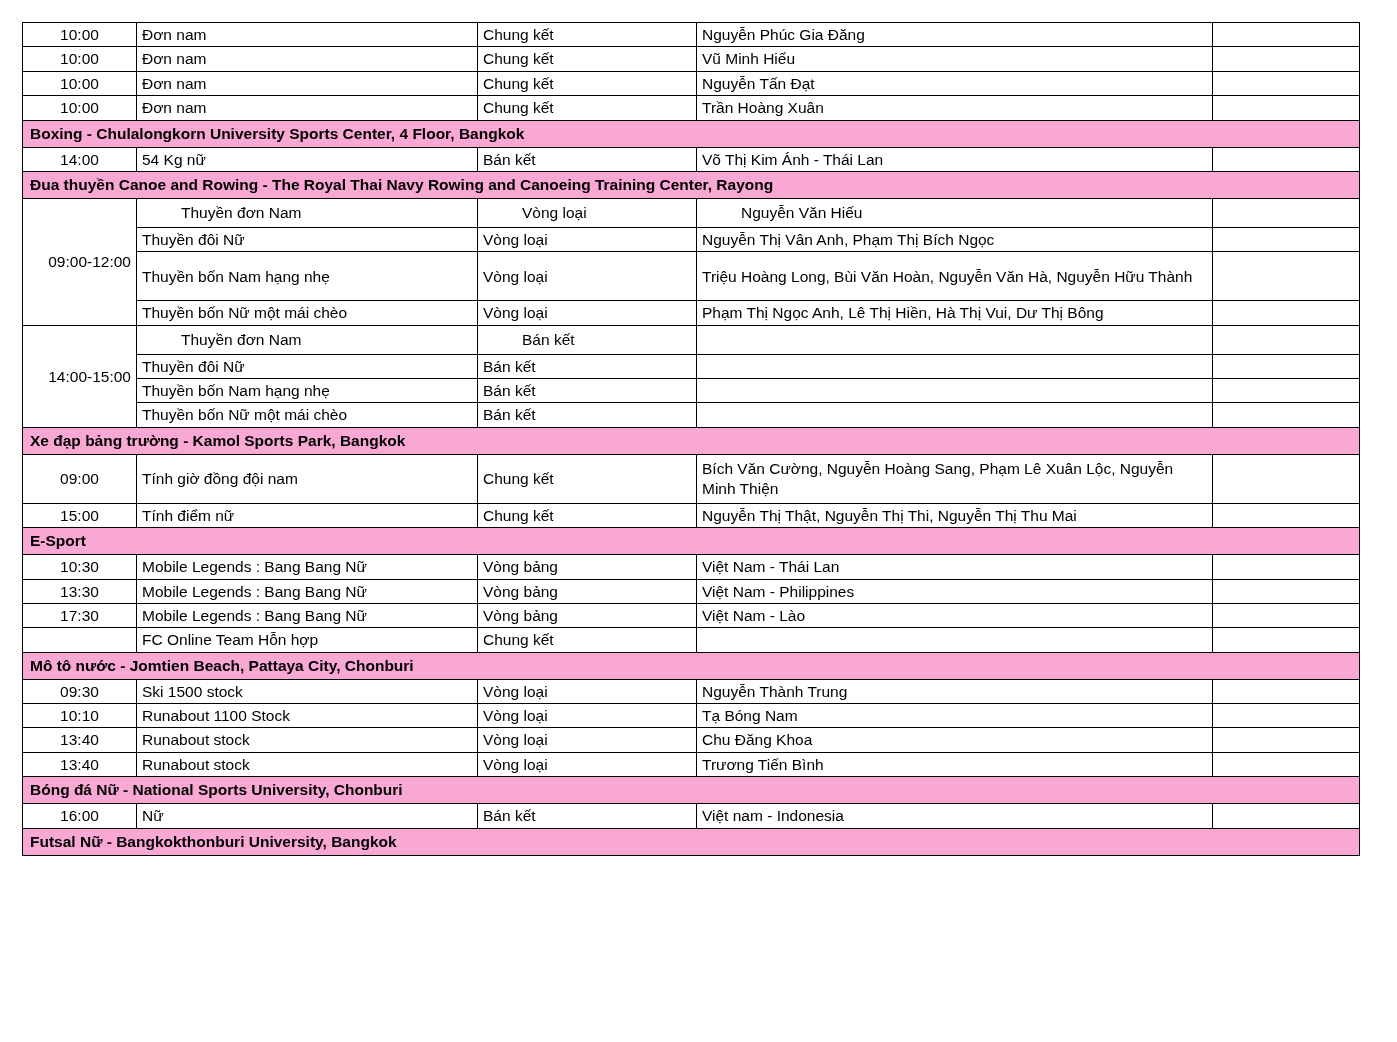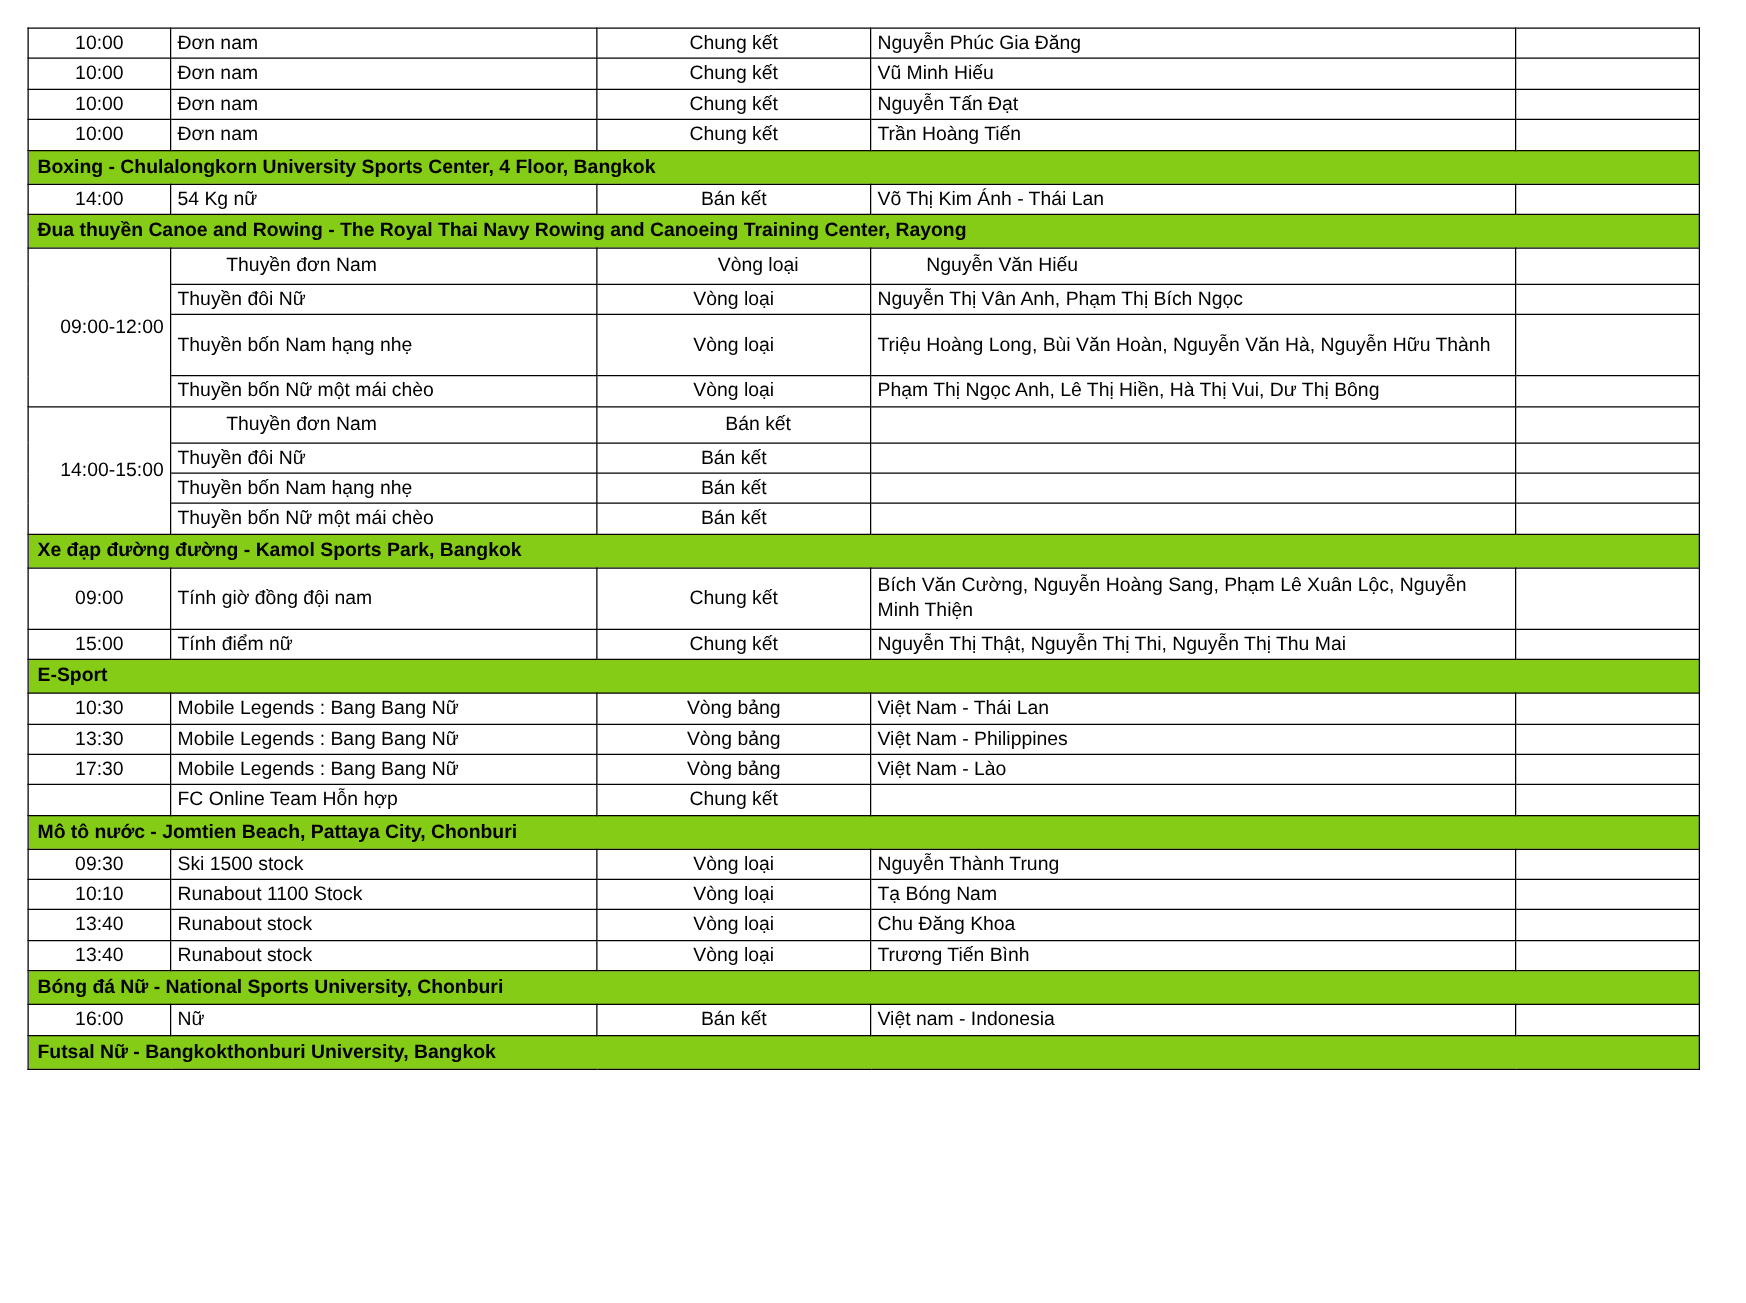--- a/index.html
+++ b/index.html
@@ -44,28 +44,27 @@
 
   td.time {
     text-align: center;
     white-space: nowrap;
   }
   td.time.left {
     text-align: right;
     padding-left: 3px;
   }
   td.round {
-    text-align: center;
     white-space: nowrap;
   }
   td.event, td.athlete, td.result {
     text-align: left;
   }
   tr.section td {
-    background: #84cc16;
+    background: #f9a8d4;
     font-weight: bold;
     padding-left: 7px;
     height: 27px;
   }
   tr.tall td { height: 29px; padding-left: 44px; }
   tr.xtall td { height: 49px; }
 </style>
 </head>
 <body>
 
@@ -97,21 +96,21 @@
           <td class="time">10:00</td>
           <td class="event">Đơn nam</td>
           <td class="round">Chung kết</td>
           <td class="athlete">Nguyễn Tấn Đạt</td>
           <td class="result"></td>
         </tr>
         <tr>
           <td class="time">10:00</td>
           <td class="event">Đơn nam</td>
           <td class="round">Chung kết</td>
-          <td class="athlete">Trần Hoàng Tiến</td>
+          <td class="athlete">Trần Hoàng Xuân</td>
           <td class="result"></td>
         </tr>
         <tr class="section">
           <td colspan="5">Boxing - Chulalongkorn University Sports Center, 4 Floor, Bangkok</td>
         </tr>
         <tr>
           <td class="time">14:00</td>
           <td class="event">54 Kg nữ</td>
           <td class="round">Bán kết</td>
           <td class="athlete">Võ Thị Kim Ánh - Thái Lan</td>
@@ -164,21 +163,21 @@
           <td class="athlete"></td>
           <td class="result"></td>
         </tr>
         <tr>
           <td class="event">Thuyền bốn Nữ một mái chèo</td>
           <td class="round">Bán kết</td>
           <td class="athlete"></td>
           <td class="result"></td>
         </tr>
         <tr class="section">
-          <td colspan="5">Xe đạp đường đường - Kamol Sports Park, Bangkok</td>
+          <td colspan="5">Xe đạp bảng trường - Kamol Sports Park, Bangkok</td>
         </tr>
         <tr class="xtall">
           <td class="time">09:00</td>
           <td class="event">Tính giờ đồng đội nam</td>
           <td class="round">Chung kết</td>
           <td class="athlete">Bích Văn Cường, Nguyễn Hoàng Sang, Phạm Lê Xuân Lộc, Nguyễn Minh Thiện</td>
           <td class="result"></td>
         </tr>
         <tr>
           <td class="time">15:00</td>

